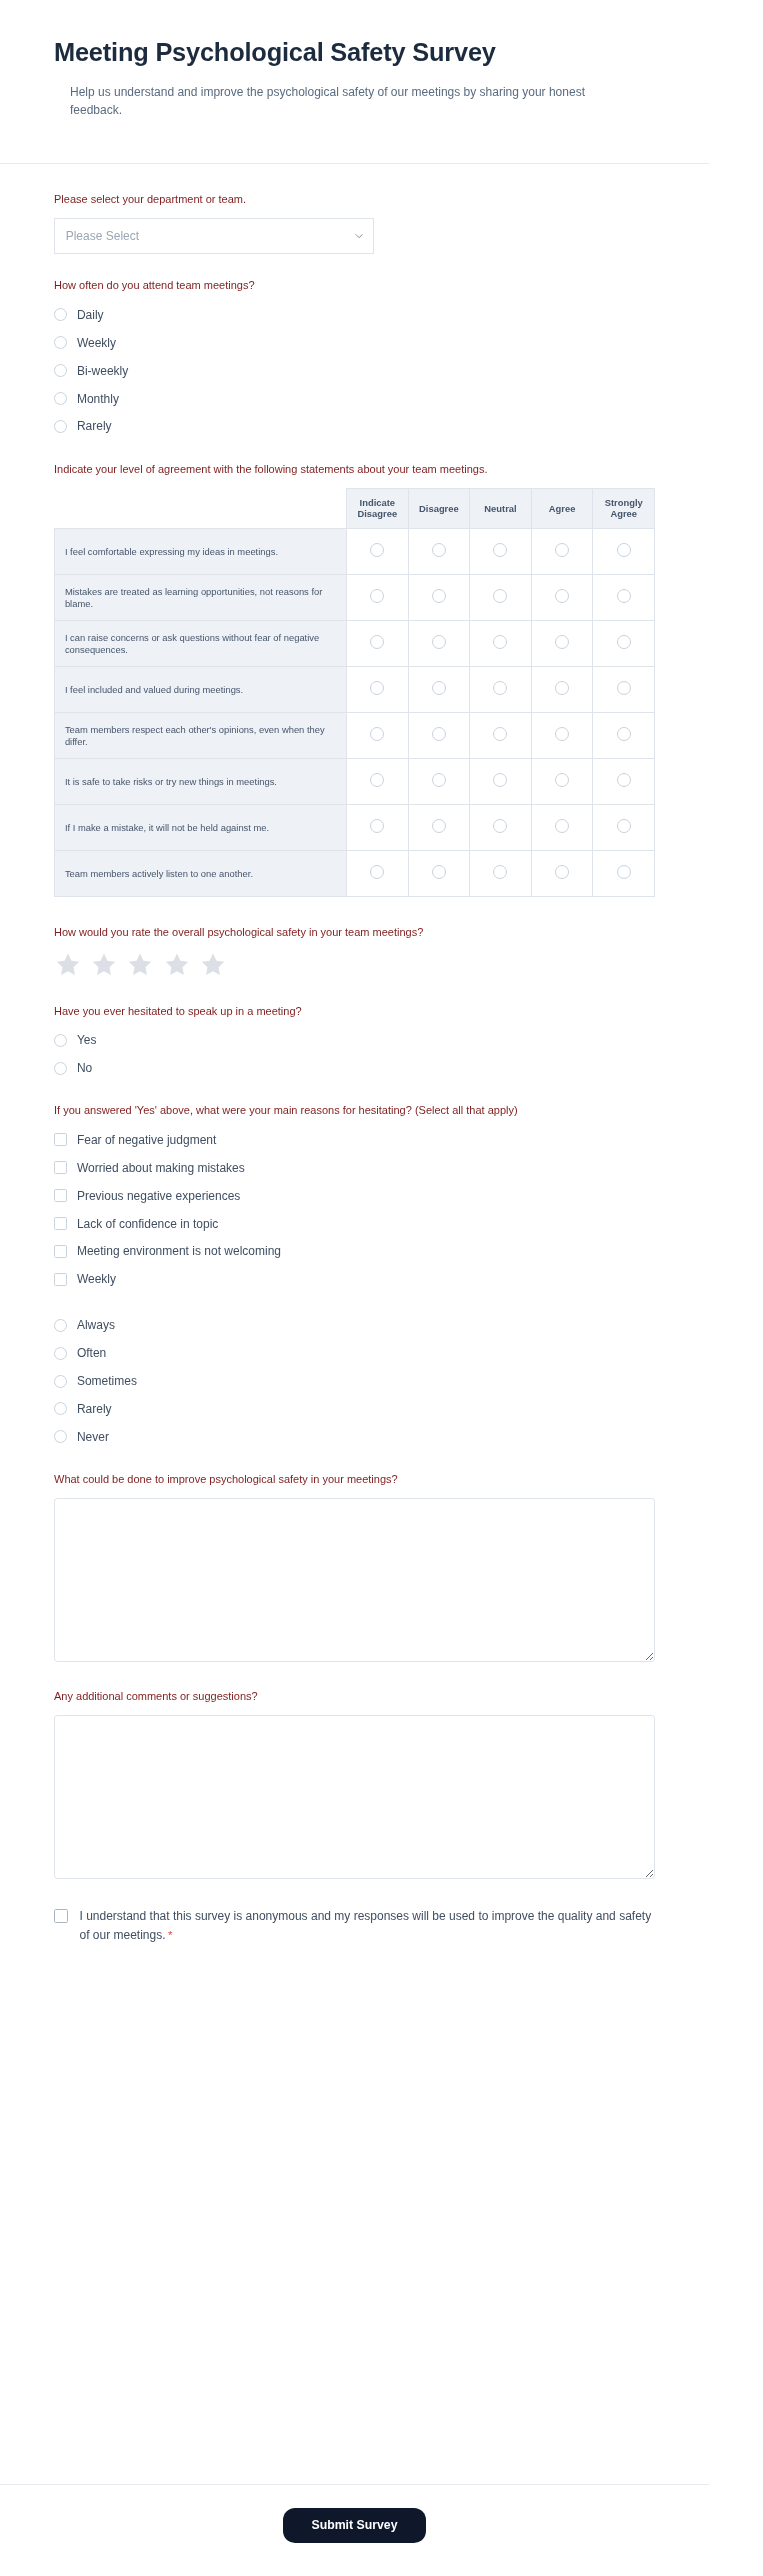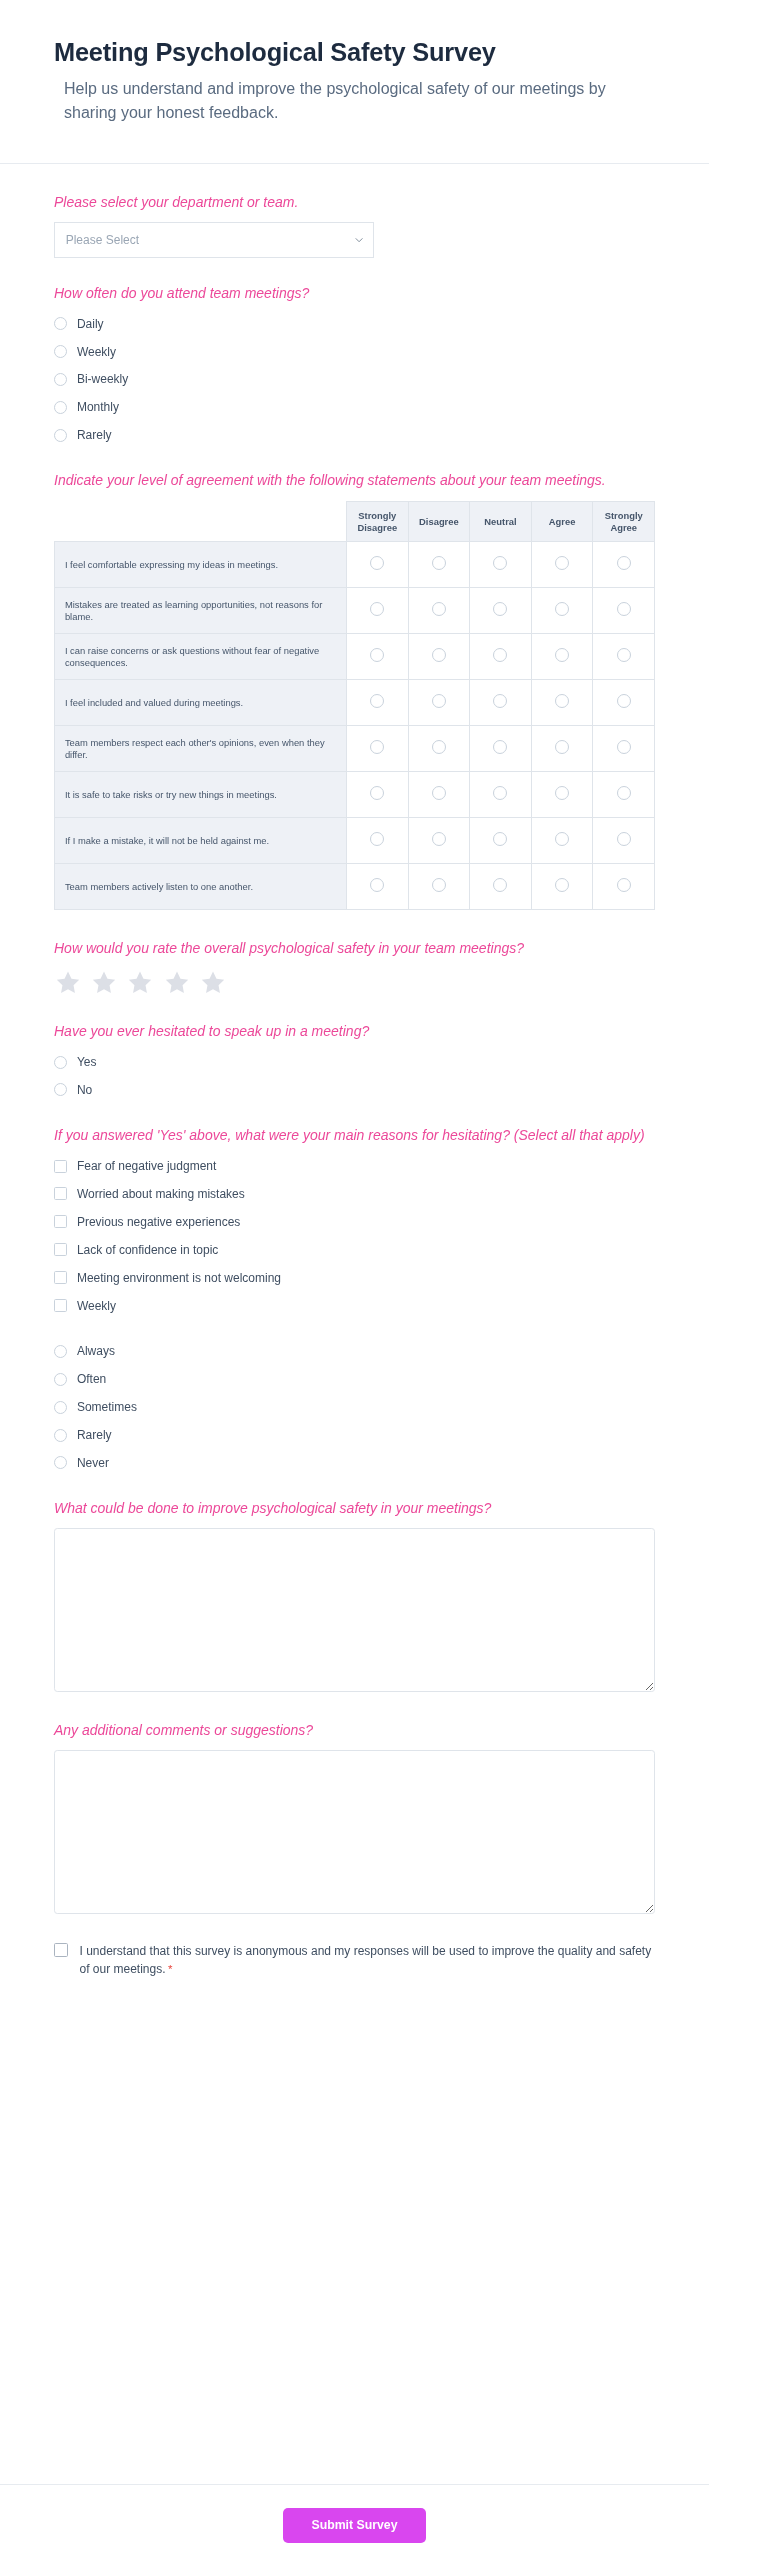--- a/index.html
+++ b/index.html
@@ -27,40 +27,39 @@
     border-bottom: 0.8px solid #e7ebf0;
   }
   .form-title {
     font-size: 25.4px;
     font-weight: bold;
     color: #1d2b3f;
     margin: 0 0 8.2px 0;
     letter-spacing: -0.2px;
   }
   .form-desc {
-    font-size: 16px;
+    font-size: 12px;
     color: #5a6b80;
     line-height: 1.5;
-    margin: 10px;
+    margin: 16px;
     max-width: 665px;
   }
   .body {
     padding: 28px 54px 24.6px 54px;
     flex: 1 0 auto;
   }
   .field {
     margin-bottom: 24.6px;
   }
   .label {
-    font-size: 14px;
-    color: #ec4899;
+    font-size: 11px;
+    color: #7f1d1d;
     line-height: 1.45;
     margin-bottom: 9.9px;
     max-width: 673px;
-    font-style: italic;
   }
   .req {
     color: #e8483f;
     font-size: 11.5px;
     margin-left: 2.5px;
   }
   
   .select-wrap {
     position: relative;
     width: 320px;
@@ -212,24 +211,24 @@
   }
   
   .footer {
     border-top: 0.8px solid #e7ebf0;
     padding: 23px 0 33px 0;
     text-align: center;
     margin-top: 14.8px;
   }
   .submit-btn {
     display: inline-block;
-    background: #d946ef;
+    background: #0f172a;
     color: #ffffff;
     border: none;
-    border-radius: 5px;
+    border-radius: 12px;
     font-family: "Liberation Sans", sans-serif;
     font-size: 12.3px;
     font-weight: bold;
     padding: 10.7px 28px;
     cursor: pointer;
   }
 </style>
 </head>
 <body>
 
@@ -287,21 +286,21 @@
           <col class="first">
           <col>
             <col>
             <col>
             <col>
             <col>
         </colgroup>
         <thead>
           <tr>
             <th class="corner"></th>
-            <th class="colhead">Strongly Disagree</th>
+            <th class="colhead">Indicate Disagree</th>
             <th class="colhead">Disagree</th>
             <th class="colhead">Neutral</th>
             <th class="colhead">Agree</th>
             <th class="colhead">Strongly Agree</th>
           </tr>
         </thead>
         <tbody>
           <tr>
             <td class="rowhead">I feel comfortable expressing my ideas in meetings.</td>
             <td class="cell"><span class="cell-radio"></span></td>

